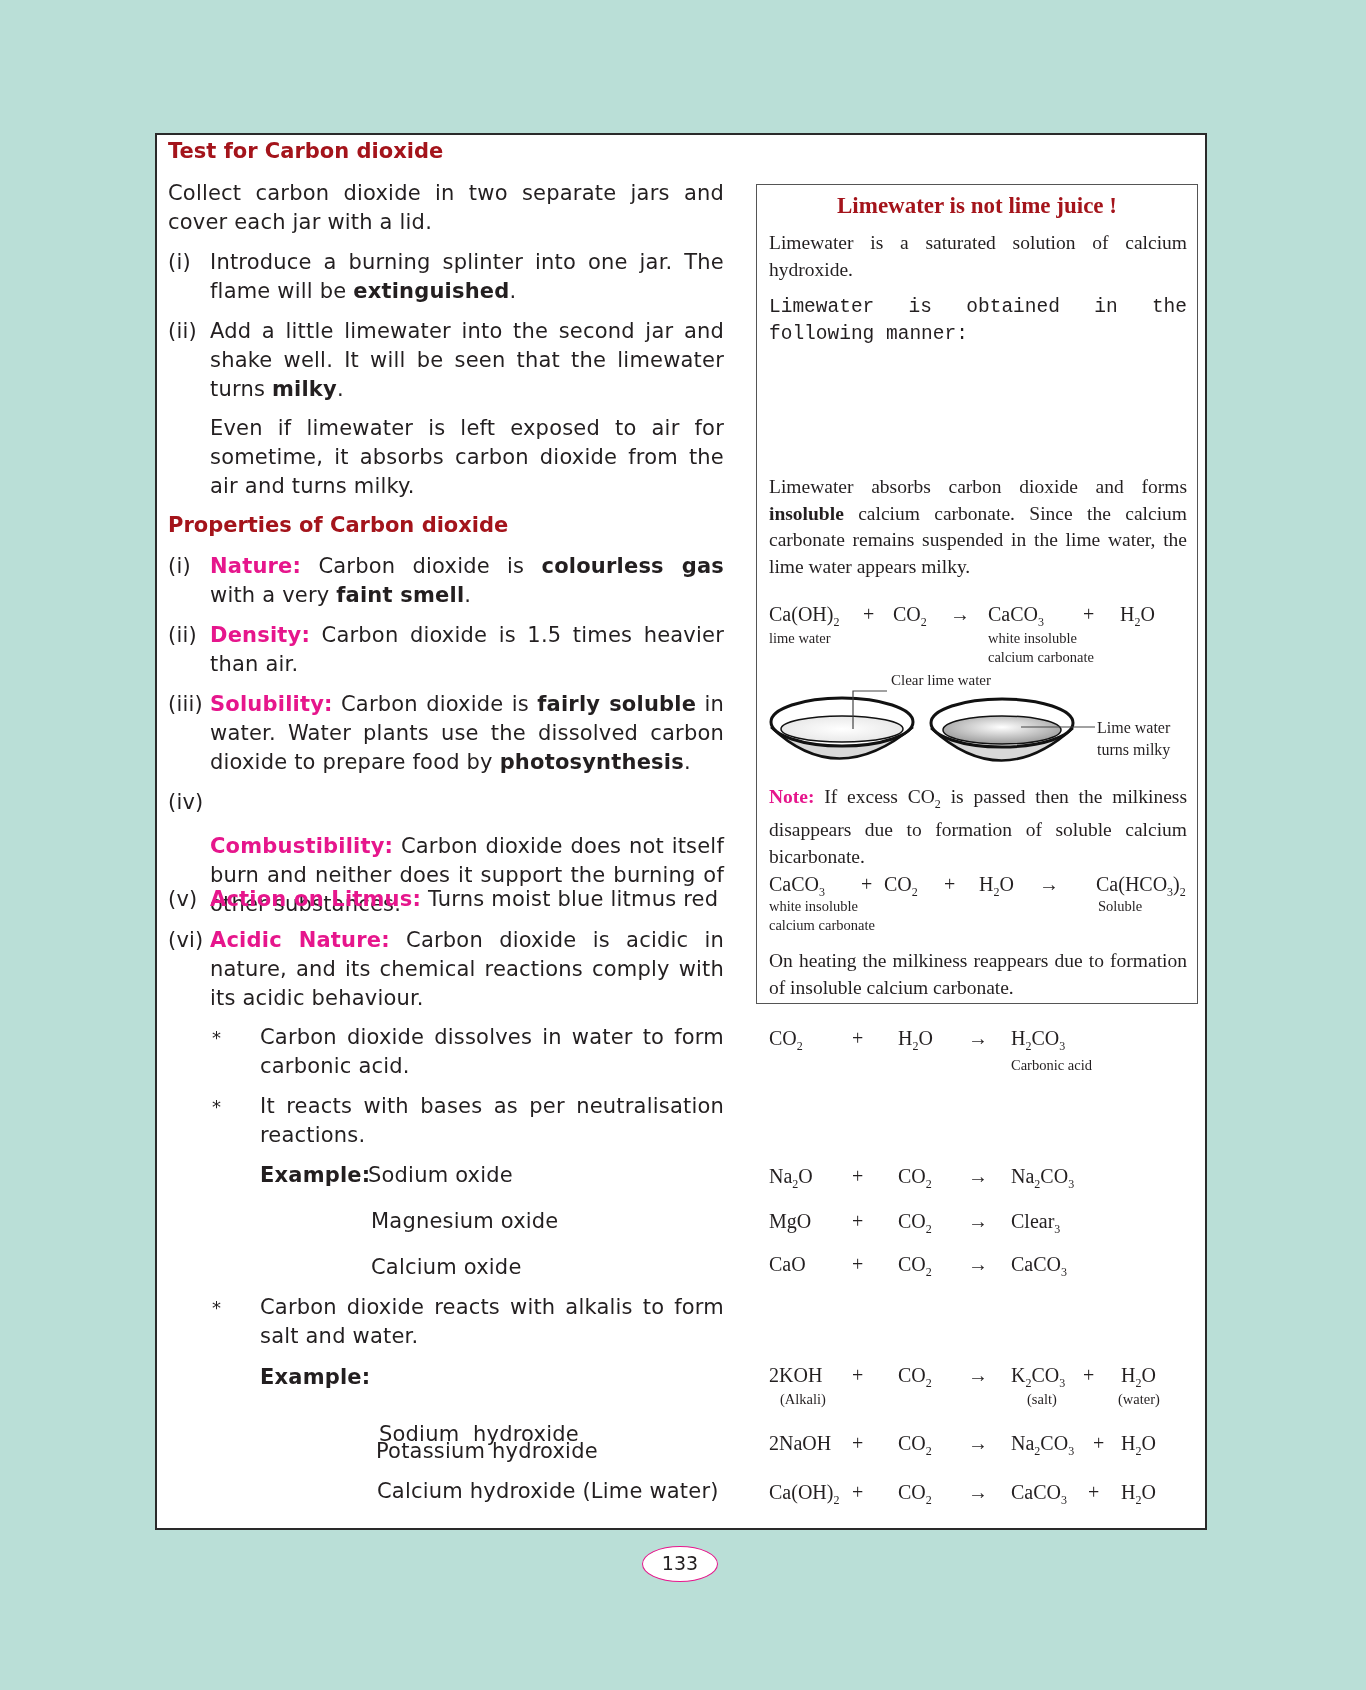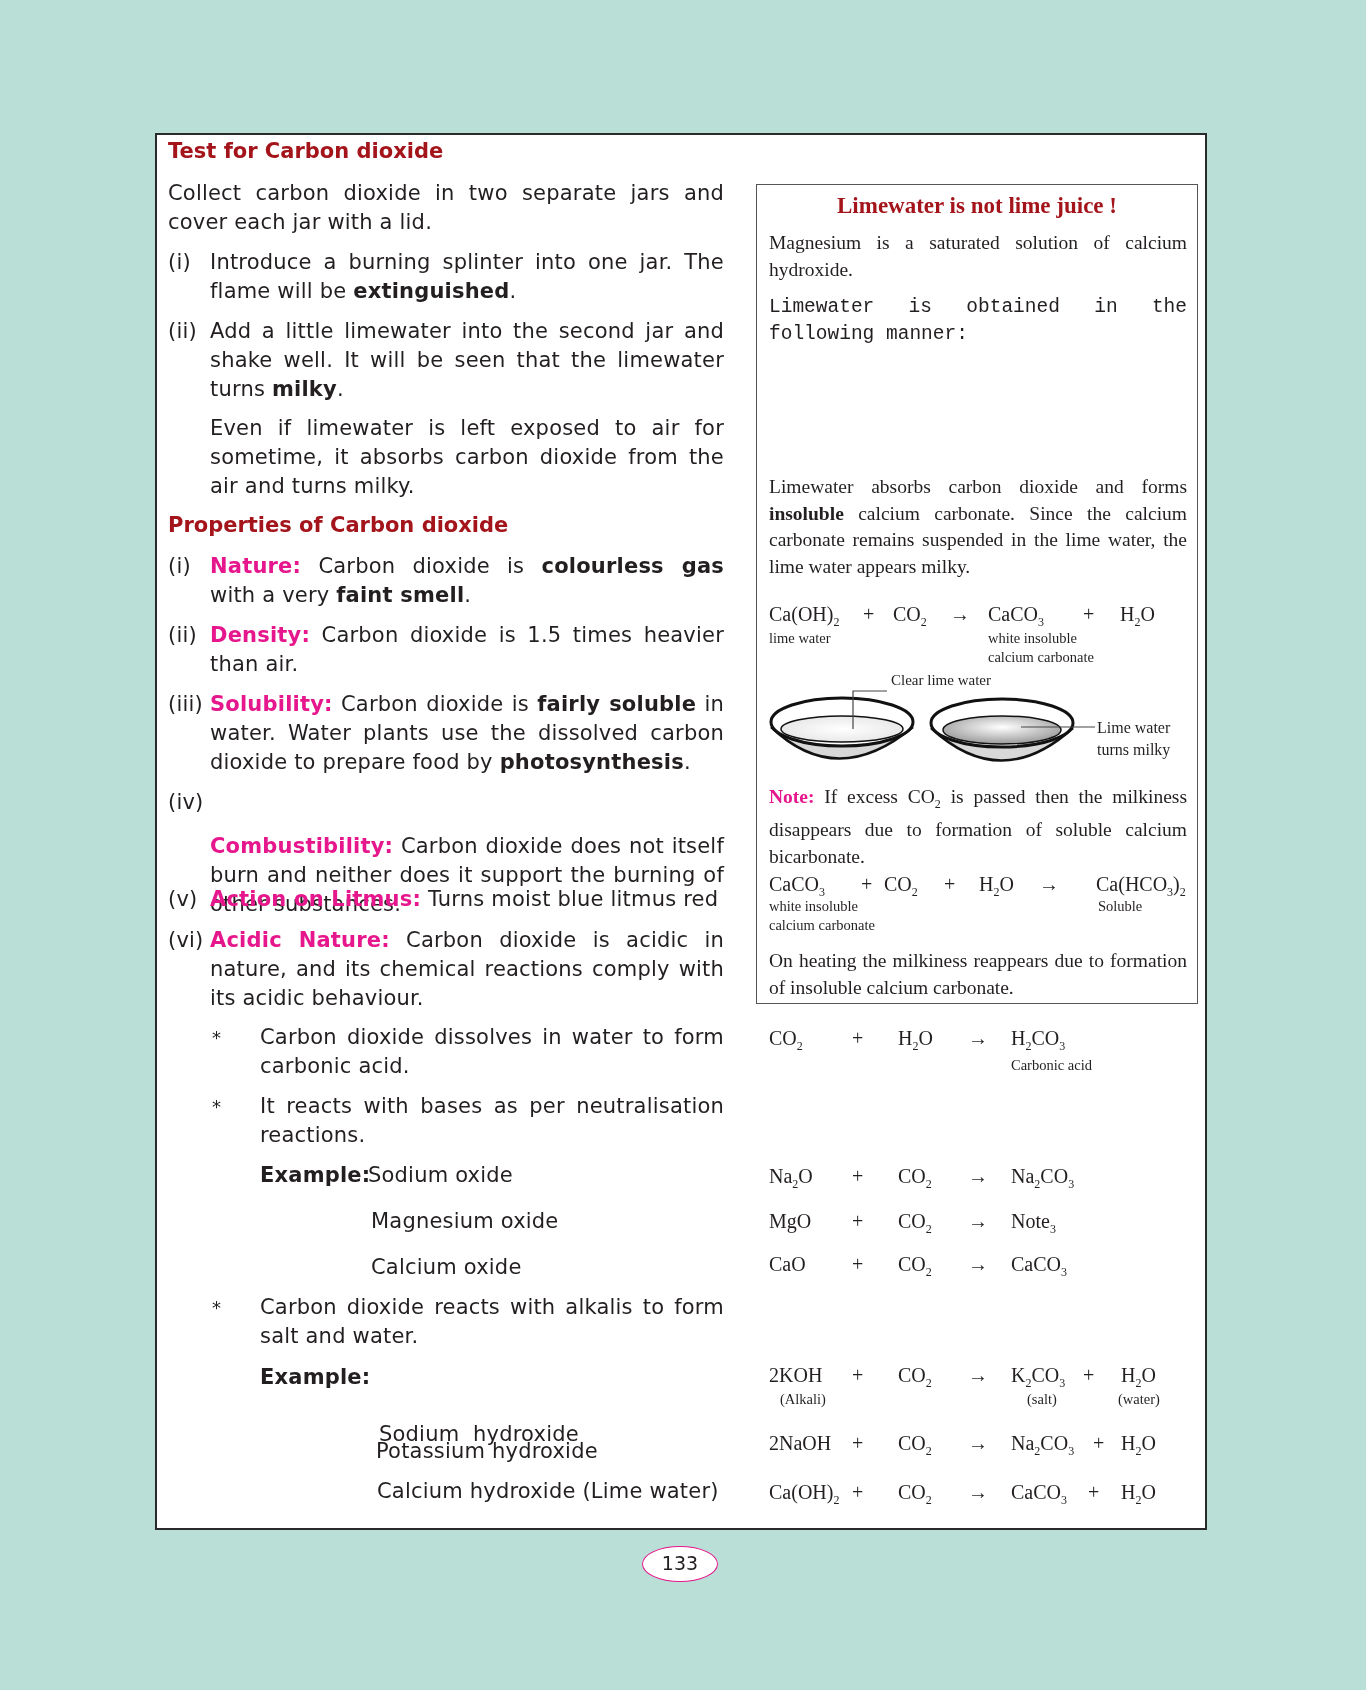--- a/index.html
+++ b/index.html
@@ -92,21 +92,21 @@
 <div class="star sans" style="left:212px; top:1293px;">*</div>
 <div class="para sans" style="left:260px; top:1293px; width:464px;">Carbon dioxide reacts with alkalis to form salt and water.</div>
 
 <div class="abs sans" style="left:260px; top:1363px; line-height:29px;"><b>Example:</b></div>
 <div class="abs sans" style="left:376px; top:1437px; line-height:29px;">Potassium hydroxide</div>
 <div class="abs sans" style="left:379px; top:1420px; line-height:29px; white-space:pre;">Sodium  hydroxide</div>
 <div class="abs sans" style="left:377px; top:1477px; line-height:29px;">Calcium hydroxide (Lime water)</div>
 
 <div class="infobox serif">
   <div class="box-title serif">Limewater is not lime juice !</div>
-  <div class="box-p serif" style="top:45px;">Magnesium is a saturated solution of calcium hydroxide.</div>
+  <div class="box-p serif" style="top:45px;">Limewater is a saturated solution of calcium hydroxide.</div>
   <div class="box-p serif" style="top:109px;font-family:Liberation Mono, monospace;">Limewater is obtained in the following manner:</div>
   <div class="box-p serif" style="top:289px;"><span>Limewater absorbs carbon dioxide and forms </span><b>insoluble</b><span> calcium carbonate. Since the calcium carbonate remains suspended in the lime water, the lime water appears milky.</span></div>
 
   <div class="eq serif" style="left:12px; top:418px;"><span>Ca(OH)</span><sub>2</sub></div>
   <div class="eq serif" style="left:106px; top:418px;">+</div>
   <div class="eq serif" style="left:136px; top:418px;"><span>CO</span><sub>2</sub></div>
   <div class="eq serif" style="left:193px; top:418px;">→</div>
   <div class="eq serif" style="left:231px; top:418px;"><span>CaCO</span><sub>3</sub></div>
   <div class="eq serif" style="left:326px; top:418px;">+</div>
   <div class="eq serif" style="left:363px; top:418px;"><span>H</span><sub>2</sub><span>O</span></div>
@@ -169,21 +169,21 @@
     <div class="eq-label serif" style="left: 1011px; top: 1056px;">Carbonic acid</div>
     <div class="eq serif" style="left: 769px; top: 1165px;"><span><span>Na</span><sub>2</sub><span>O</span></span></div>
     <div class="eq serif" style="left: 852px; top: 1165px;">+</div>
     <div class="eq serif" style="left: 898px; top: 1165px;"><span><span>CO</span><sub>2</sub></span></div>
     <div class="eq serif" style="left: 968px; top: 1165px;">→</div>
     <div class="eq serif" style="left: 1011px; top: 1165px;"><span><span>Na</span><sub>2</sub><span>CO</span><sub>3</sub></span></div>
     <div class="eq serif" style="left: 769px; top: 1210px;"><span><span>MgO</span></span></div>
     <div class="eq serif" style="left: 852px; top: 1210px;">+</div>
     <div class="eq serif" style="left: 898px; top: 1210px;"><span><span>CO</span><sub>2</sub></span></div>
     <div class="eq serif" style="left: 968px; top: 1210px;">→</div>
-    <div class="eq serif" style="left: 1011px; top: 1210px;"><span><span>Note</span><sub>3</sub></span></div>
+    <div class="eq serif" style="left: 1011px; top: 1210px;"><span><span>Clear</span><sub>3</sub></span></div>
     <div class="eq serif" style="left: 769px; top: 1253px;"><span><span>CaO</span></span></div>
     <div class="eq serif" style="left: 852px; top: 1253px;">+</div>
     <div class="eq serif" style="left: 898px; top: 1253px;"><span><span>CO</span><sub>2</sub></span></div>
     <div class="eq serif" style="left: 968px; top: 1253px;">→</div>
     <div class="eq serif" style="left: 1011px; top: 1253px;"><span><span>CaCO</span><sub>3</sub></span></div>
     <div class="eq serif" style="left: 769px; top: 1364px;"><span><span>2KOH</span></span></div>
     <div class="eq serif" style="left: 852px; top: 1364px;">+</div>
     <div class="eq serif" style="left: 898px; top: 1364px;"><span><span>CO</span><sub>2</sub></span></div>
     <div class="eq serif" style="left: 968px; top: 1364px;">→</div>
     <div class="eq serif" style="left: 1011px; top: 1364px;"><span><span>K</span><sub>2</sub><span>CO</span><sub>3</sub></span></div>

